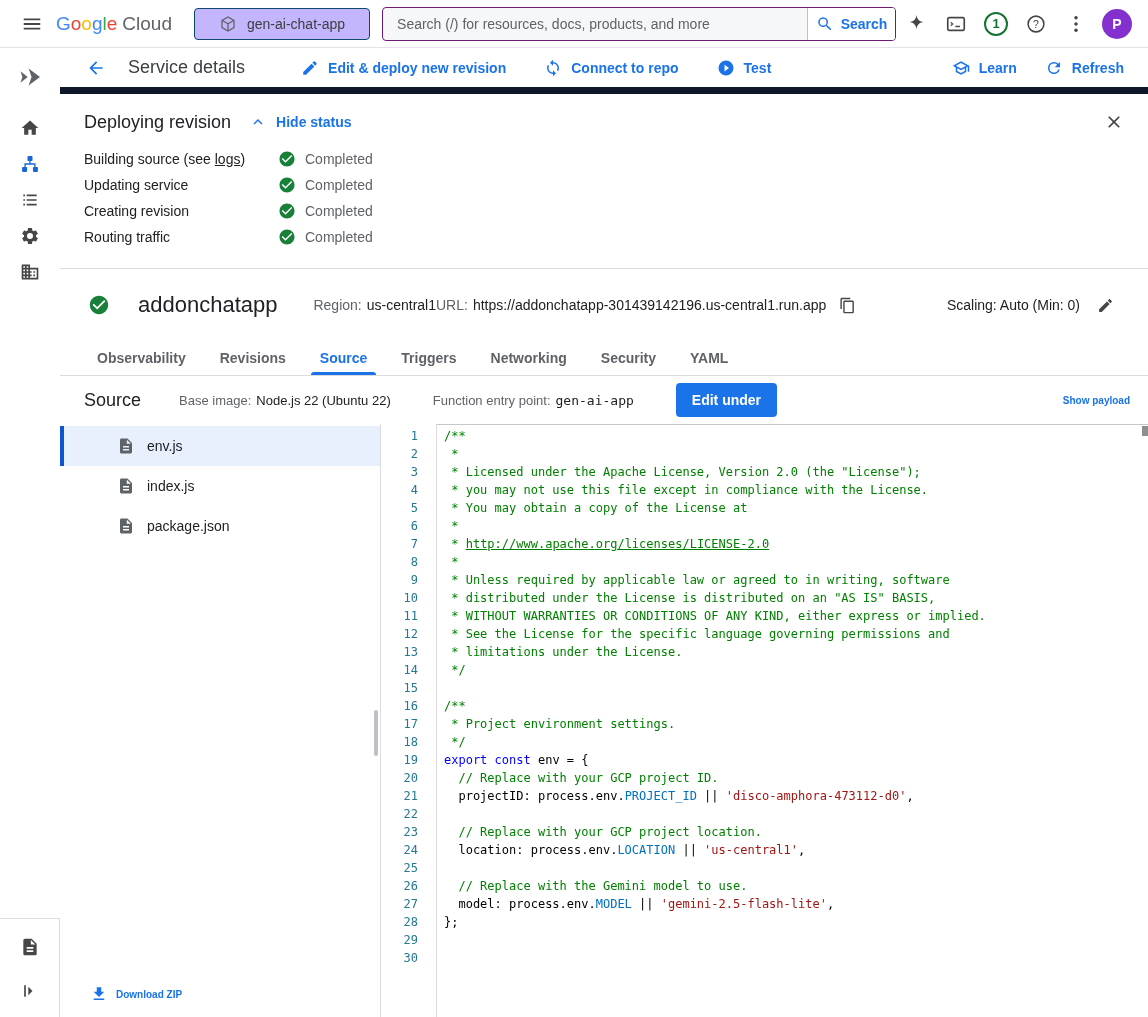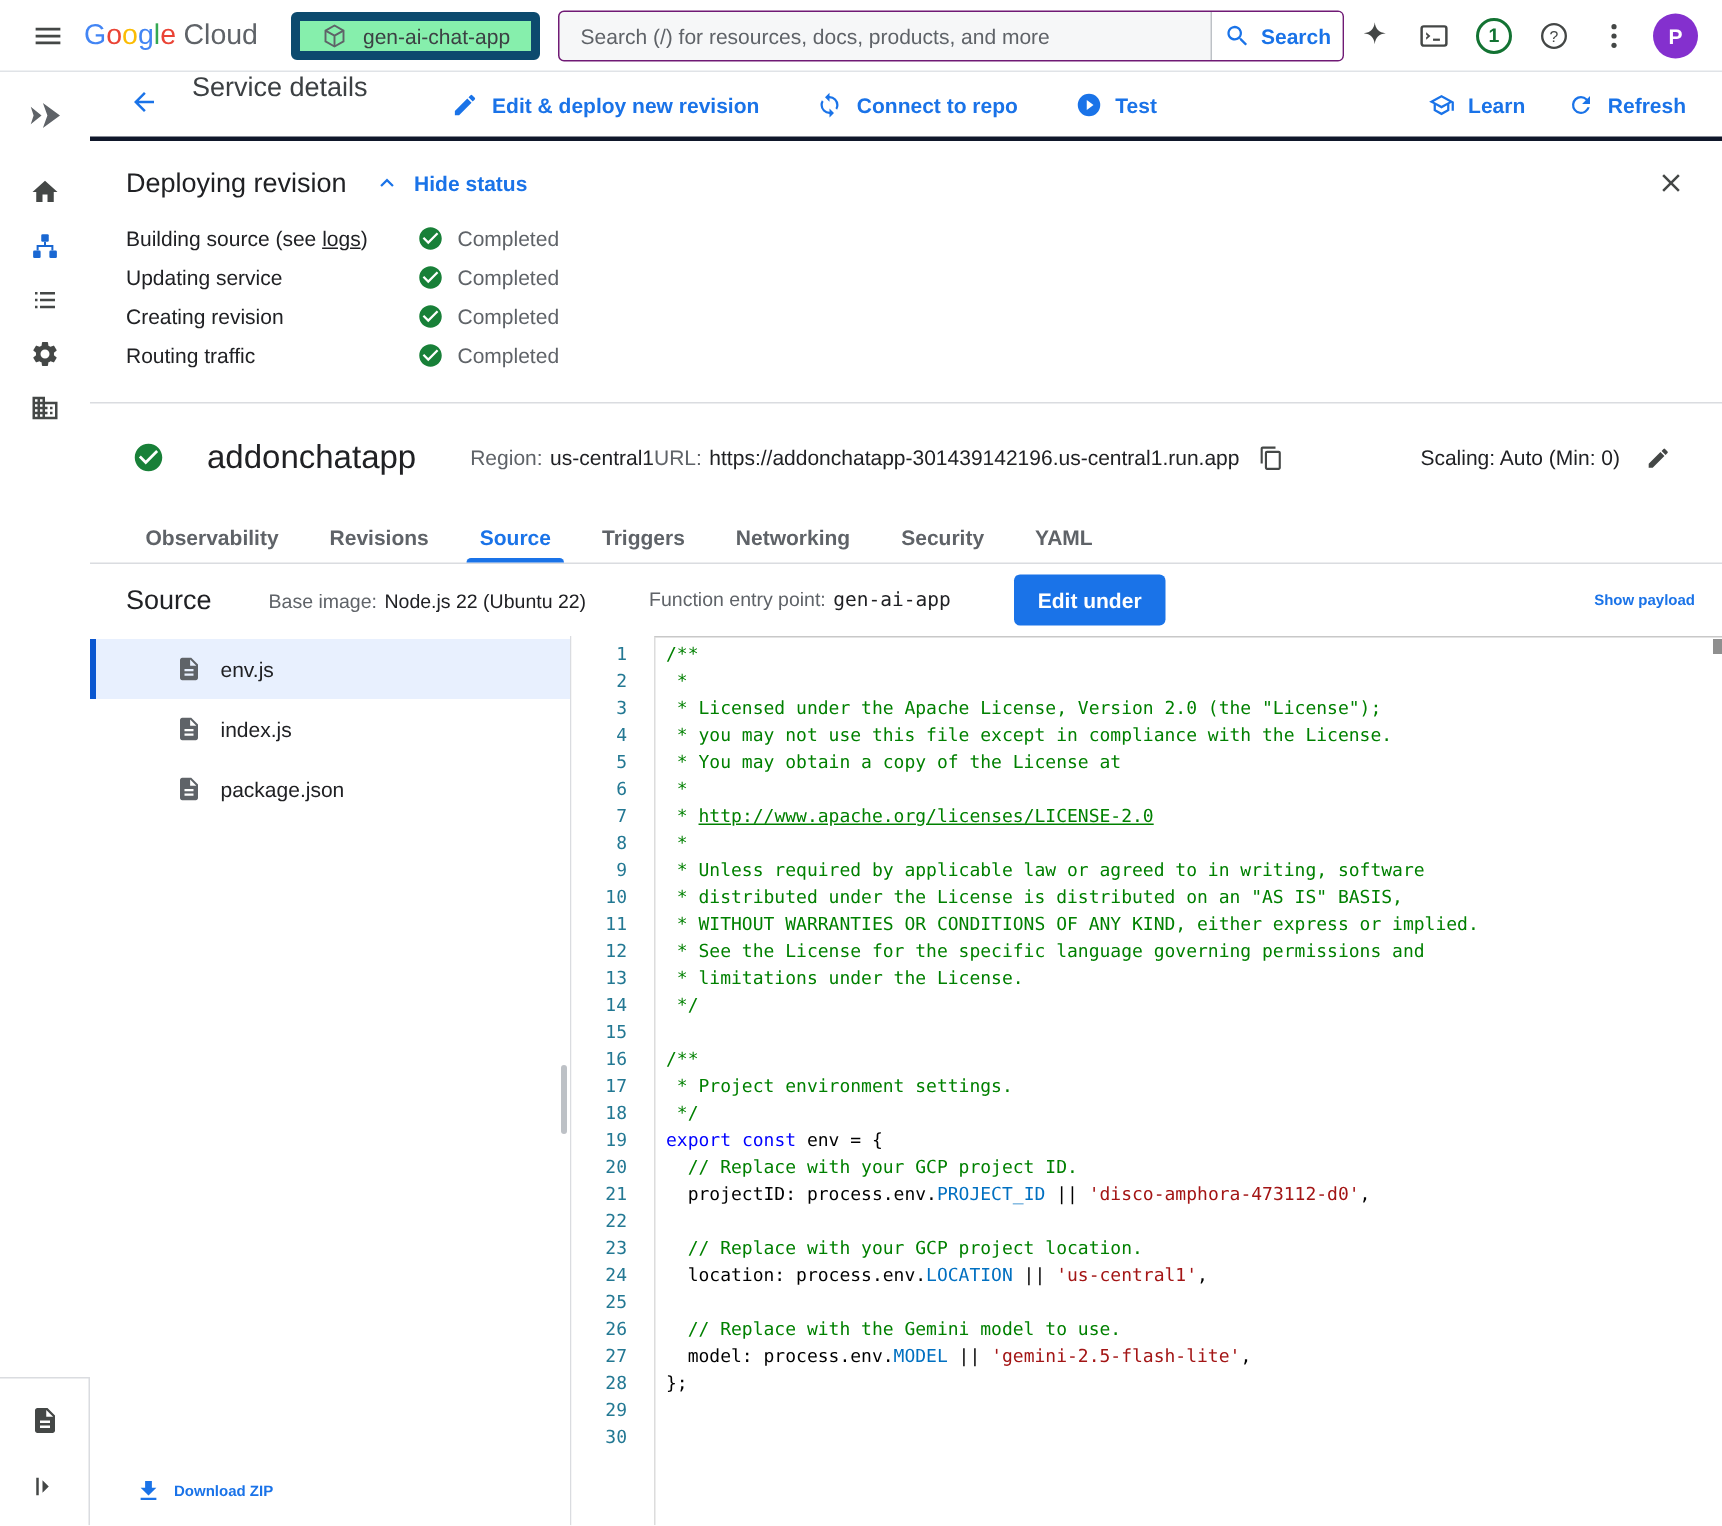--- a/index.html
+++ b/index.html
@@ -9,42 +9,42 @@
   button{font-family:inherit}
   .spacer{flex:1}
   svg{display:block}
 
   
   .topbar{height:48px;flex:none;display:flex;align-items:center;padding:0 8px 0 12px;border-bottom:1px solid #e0e3e7;background:#fff}
   .icon-btn{width:40px;height:40px;border-radius:50%;display:flex;align-items:center;justify-content:center;background:none;border:none;color:#444746;cursor:pointer;flex:none}
   .logo{display:flex;align-items:center;font-size:19px;margin-left:4px;white-space:nowrap}
   .logo-google{display:inline-flex}
   .logo-cloud{color:#5f6368;margin-left:5px}
-  .project-btn{display:inline-flex;align-items:center;gap:10px;height:32px;padding:0 14px;border:6px solid #0c4a6e;border-radius:4px;background:#86efac;color:#3c4043;font-size:14px;margin-left:22px;cursor:pointer;white-space:nowrap}
+  .project-btn{display:inline-flex;align-items:center;gap:10px;height:32px;padding:0 24px;border:1px solid #0c4a6e;border-radius:4px;background:#c4b5fd;color:#3c4043;font-size:14px;margin-left:22px;cursor:pointer;white-space:nowrap}
   .project-btn svg{color:#5f6368}
   .search{display:flex;align-items:center;height:34px;width:540px;margin-left:12px;border:1px solid #701a75;border-radius:4px;overflow:hidden;background:#f6f7f8}
   .search-input{flex:1;height:100%;border:none;background:transparent;padding:0 14px;font-size:14px;color:#202124;outline:none;font-family:inherit}
   .search-input::placeholder{color:#5f6368}
   .search-btn{width:88px;height:100%;border:none;border-left:1px solid #bdc1c6;background:#fff;display:flex;align-items:center;justify-content:center;gap:7px;color:var(--accent,#1a73e8);font-size:14px;font-weight:700;cursor:pointer}
   .topbar-right{margin-left:auto;display:flex;align-items:center}
   .notif{width:24px;height:24px;border-radius:50%;border:2px solid #137333;color:#137333;font-size:13px;font-weight:700;display:flex;align-items:center;justify-content:center}
   .avatar{width:30px;height:30px;border-radius:50%;background:var(--avatar-bg,#8430ce);color:#fff;font-size:14px;font-weight:700;display:flex;align-items:center;justify-content:center;border:none;margin:0 8px 0 6px;cursor:pointer}
 
   
   .body-row{flex:1;display:flex;min-height:0}
   .rail{width:60px;flex:none;display:flex;flex-direction:column;align-items:center}
   .rail-top{flex:1;width:100%;display:flex;flex-direction:column;align-items:center;padding-top:8px}
   .rail-btn{width:40px;height:36px;display:flex;align-items:center;justify-content:center;background:none;border:none;color:#444746;cursor:pointer}
   .rail-btn.logo-btn{height:42px;margin-bottom:12px;color:#5f6368}
   .rail-btn.active{color:#1967d2}
   .rail-bottom{width:100%;display:flex;flex-direction:column;align-items:center;gap:8px;padding:10px 0 8px;border-top:1px solid #dadce0;border-right:1px solid #dadce0}
 
   
   .main{flex:1;display:flex;flex-direction:column;min-width:0}
-  .action-bar{height:46px;flex:none;display:flex;padding:0 20px 0 16px;border-bottom:3px solid #0f172a}
+  .action-bar{height:46px;flex:none;display:flex;align-items:center;padding:0 20px 0 16px;border-bottom:7px solid #0f172a}
   .back{color:var(--accent,#1a73e8)}
   .page-title{font-size:18px;font-weight:400;color:#3c4043;margin:0 56px 0 12px}
   .text-btn{display:inline-flex;align-items:center;gap:9px;color:var(--accent,#1a73e8);font-size:14px;font-weight:700;background:none;border:none;cursor:pointer;white-space:nowrap}
   .ab-actions{display:flex;align-items:center;gap:38px}
   .right-actions{display:flex;align-items:center;gap:28px;margin-right:4px}
 
   .deploy-panel{flex:none;position:relative;padding:12px 24px 18px;border-bottom:1px solid var(--border,#dadce0)}
   .dp-head{display:flex;align-items:center;gap:18px;height:32px}
   .dp-head h2{font-size:18px;font-weight:400;color:#202124}
   .close-btn{position:absolute;top:8px;right:14px}

